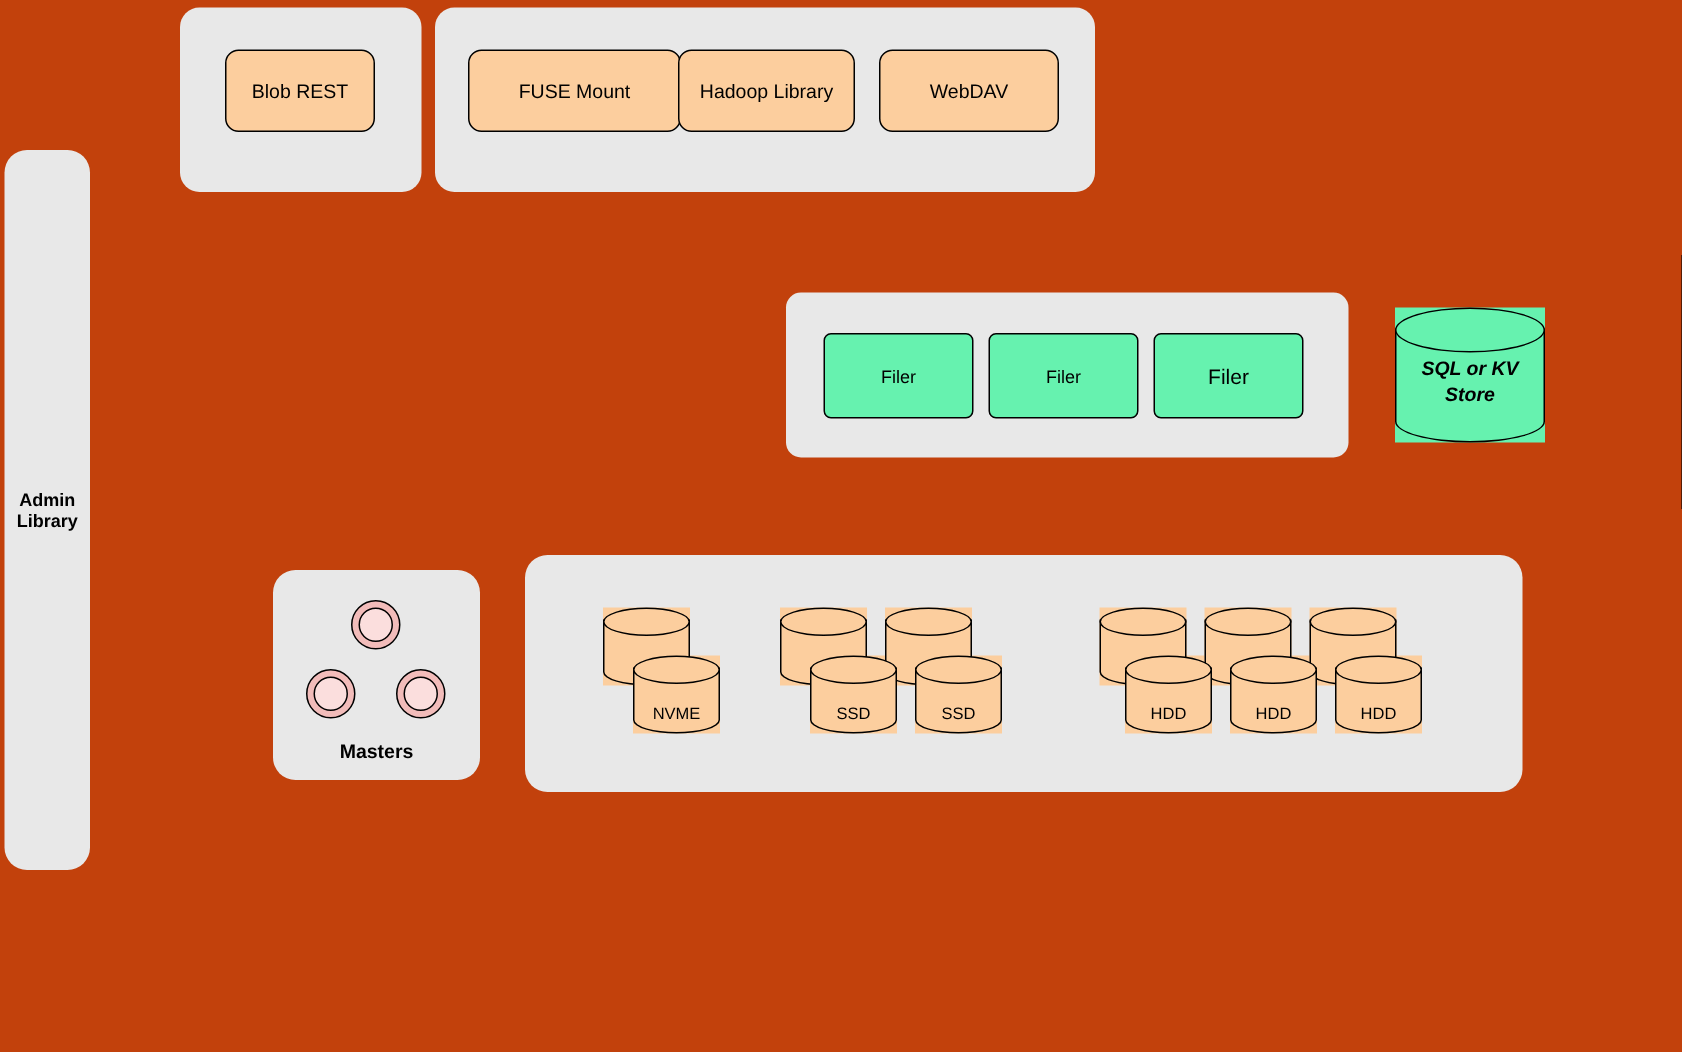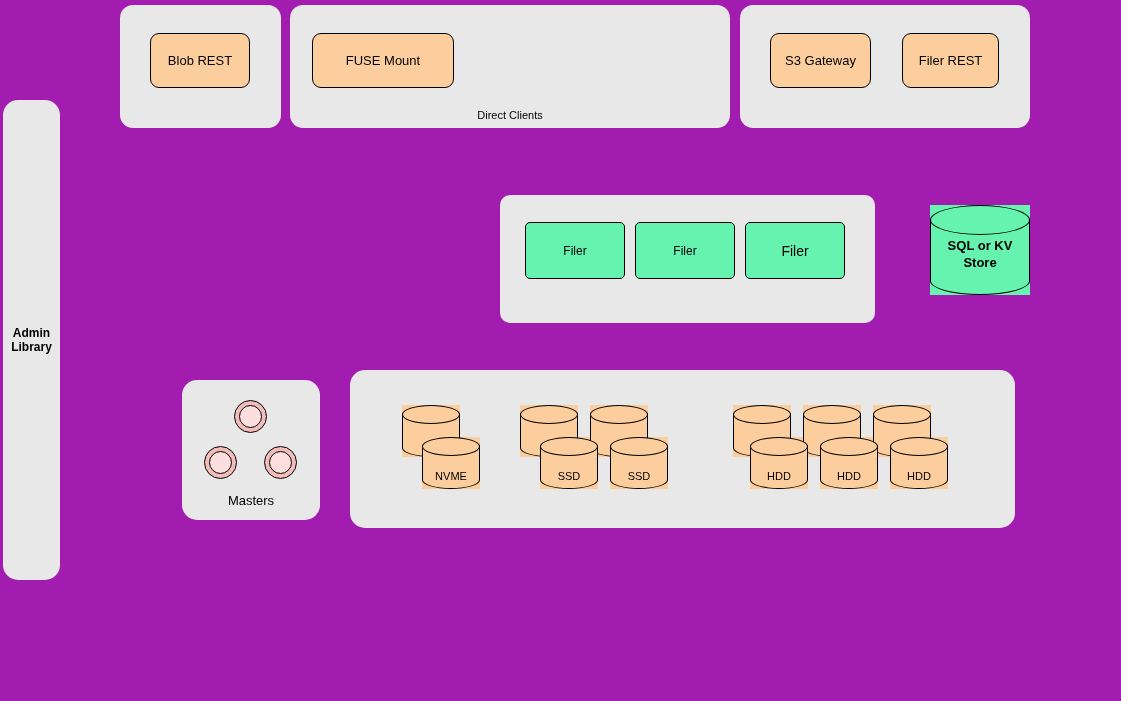--- a/index.html
+++ b/index.html
@@ -1,18 +1,18 @@
 <!DOCTYPE html>
 <html><head>
 <meta charset="utf-8">
 <style>
   * { margin:0; padding:0; box-sizing:border-box; }
   html,body { background:#000; }
   body { font-family:"Liberation Sans", sans-serif; color:#000; }
-  .canvas { position:relative; width:1121px; height:701px; background:#a21caf; overflow:hidden; }
+  .canvas { position:relative; width:1121px; height:701px; background:#c2410c; overflow:hidden; }
 
   .container { position:absolute; background:#E8E8E8; border-radius:13px; }
 
   .node { position:absolute; display:flex; align-items:center; justify-content:center;
           text-align:center; border:1.5px solid #000; font-size:13px; }
   .node.orange { background:#FCCE9E; border-radius:9px; }
   .node.green  { background:#66F2AF; border-radius:5px; font-size:12px; }
   .node.green.large { font-size:14px; }
 
   .group-label { position:absolute; left:0; right:0; bottom:7px; text-align:center; font-size:11px; }
@@ -30,29 +30,29 @@
   .cyl-label { position:absolute; left:0; right:0; z-index:3; text-align:center; }
 
   .drive { width:58px; height:52px; background:#FCCE9E;padding-left:32px; }
   .drive::before { height:17px; }
   .drive::after  { top:8px; border-radius:0 0 29px 29px / 0 0 9px 9px; }
   .drive .cyl-label { bottom:7px; font-size:11px; }
 
   .store { width:100px; height:90px; background:#66F2AF; }
   .store::before { height:28px; }
   .store::after  { top:14px; border-radius:0 0 50px 50px / 0 0 14px 14px; }
-  .store .cyl-label { top:33px; font-weight:bold; font-size:13px; line-height:1.3; }
+  .store .cyl-label { top:33px; font-weight:bold; font-size:13px; line-height:1.3;font-style:italic; }
 
   
   .master-circle { position:absolute; width:33px; height:33px; background:#F2BCBA;
                    border:1.5px solid #000; border-radius:50%; }
   .master-circle::after { content:""; position:absolute; inset:4px; background:#FBDEDD;
                           border:1px solid #000; border-radius:50%; }
   .masters-label { position:absolute; left:0; right:0; bottom:12px; text-align:center;
-                   font-weight:normal; font-size:13px; }
+                   font-weight:bold; font-size:13px; }
 
   
   .cloud-wrap { position:absolute; left:440px; top:590px; width:370px; height:100px; }
   .cloud-label { position:absolute; left:0; right:0; top:43px; text-align:center;
                  font-weight:bold; font-size:13px; }
 </style>
 </head>
 <body>
 
 <div class="canvas">
@@ -60,37 +60,34 @@
   <div class="container" style="left:120px;top:5px;width:161px;height:123px">
     <div class="node orange" style="left:30px;top:28px;width:100px;height:55px">
       <span>Blob REST</span>
     </div>
   </div>
 
   <div class="container" style="left:290px;top:5px;width:440px;height:123px">
     <div class="node orange" style="left:22px;top:28px;width:142px;height:55px">
       <span>FUSE Mount</span>
     </div>
-    <div class="group-label">Direct Clients</div>
+    <div class="node orange" style="left:162px;top:28px;width:118px;height:55px">
+      <span>Hadoop Library</span>
+    </div>
+    <div class="node orange" style="left:296px;top:28px;width:120px;height:55px">
+      <span>WebDAV</span>
+    </div>
   </div>
 
-  <div class="container" style="left:740px;top:5px;width:290px;height:123px">
-    <div class="node orange" style="left:30px;top:28px;width:101px;height:55px">
-      <span>S3 Gateway</span>
-    </div>
-    <div class="node orange" style="left:162px;top:28px;width:97px;height:55px">
-      <span>Filer REST</span>
-    </div>
-  </div>
 
   <div class="admin">
     <span>Admin Library</span>
   </div>
 
-  <div class="container" style="left:500px;top:195px;width:375px;height:128px;border-radius:10px">
+  <div class="container" style="left:524px;top:195px;width:375px;height:110px;border-radius:10px">
     <div class="node green" style="left:25px;top:27px;width:100px;height:57px">
       <span>Filer</span>
     </div>
     <div class="node green" style="left:135px;top:27px;width:100px;height:57px">
       <span>Filer</span>
     </div>
     <div class="node green large" style="left:245px;top:27px;width:100px;height:57px">
       <span>Filer</span>
     </div>
   </div>

